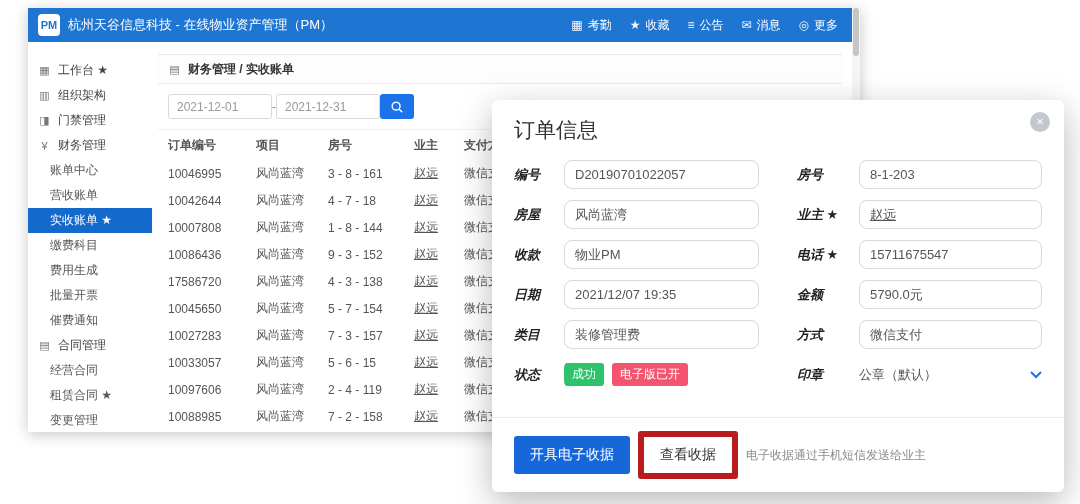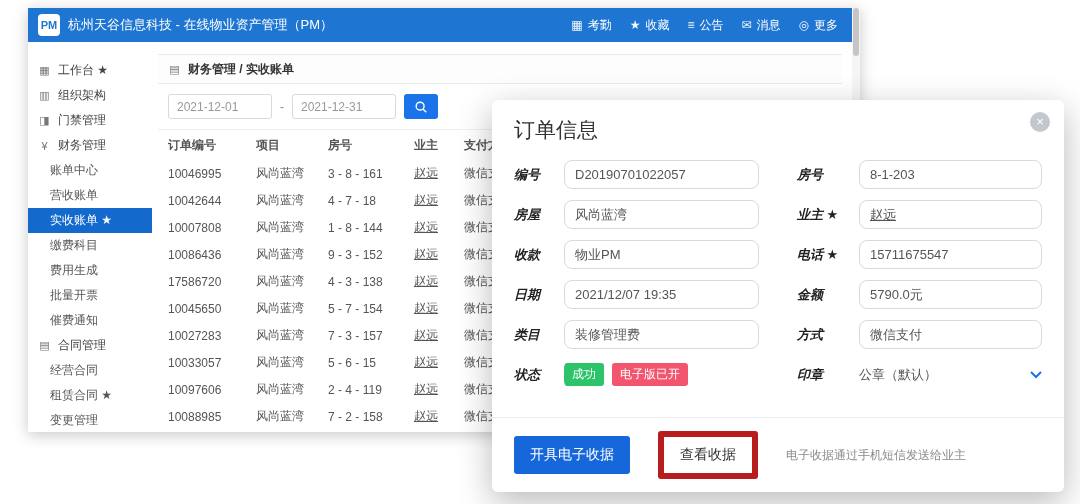--- a/index.html
+++ b/index.html
@@ -26,21 +26,21 @@
   .side-item{display:flex;align-items:center;gap:7px;padding:4px 6px 4px 10px;
     font-size:12px;color:#444;cursor:pointer;white-space:nowrap;}
   .sicon{color:#777;font-size:11px;width:13px;flex-shrink:0;text-align:center;}
   .side-sub{padding:4px 6px 4px 22px;font-size:12px;color:#555;cursor:pointer;white-space:nowrap;}
   .side-sub.active{background:#1469cc;color:#fff;}
   
   .main{flex:1;min-width:0;padding:12px 10px 0 6px;box-sizing:border-box;}
   .crumb{display:flex;align-items:center;gap:7px;height:28px;border-top:1px solid #eaeaea;
     border-bottom:1px solid #eaeaea;padding:0 10px;font-size:12px;font-weight:700;color:#333;background:#fdfdfd;}
   .crumb .sicon{font-weight:400;}
-  .filters{display:flex;align-items:center;gap:8px;padding:10px 10px;border-bottom:1px solid #f0f0f0;}
+  .filters{display:flex;align-items:center;gap:0;padding:10px 10px;border-bottom:1px solid #f0f0f0;}
   .date-input{width:104px;height:25px;border:1px solid #d9d9d9;border-radius:3px;font-size:12px;
     color:#999;display:flex;align-items:center;padding:0 8px;box-sizing:border-box;background:#fff;cursor:text;}
   .sep{color:#888;font-size:12px;}
   .search-btn{width:34px;height:25px;background:#1a73e8;border:none;border-radius:3px;
     display:flex;align-items:center;justify-content:center;cursor:pointer;padding:0;}
   .table{font-size:12px;}
   .tr{display:flex;align-items:center;height:27px;padding:0 10px;}
   .th-row{font-weight:700;color:#333;height:30px;}
   .td{color:#555;overflow:hidden;white-space:nowrap;}
   .c0{width:88px;}.c1{width:72px;}.c2{width:86px;}.c3{width:50px;}.c4{flex:1;}
@@ -56,21 +56,21 @@
   .field{display:flex;align-items:center;gap:12px;min-width:0;}
   .flabel{width:38px;font-size:13px;color:#222;font-weight:700;flex-shrink:0;white-space:nowrap;font-style:italic;}
   .field:nth-child(even) .flabel{width:50px;}
   .finput{flex:1;height:29px;border:1px solid #d9d9d9;border-radius:8px;display:flex;align-items:center;
     padding:0 10px;font-size:13px;color:#555;box-sizing:border-box;min-width:0;white-space:nowrap;overflow:hidden;cursor:text;}
   .plain{border:none;padding:0;cursor:default;}
   .badge{color:#fff;font-size:12px;padding:3px 8px;border-radius:3px;margin-right:8px;white-space:nowrap;}
   .badge.success{background:#2cc36b;}
   .badge.danger{background:#f2556d;}
   .seal{display:flex;align-items:center;justify-content:space-between;cursor:pointer;}
-  .modal-footer{margin-top:auto;border-top:1px solid #ebebeb;padding:13px 22px;display:flex;align-items:center;gap:28px;}
+  .modal-footer{margin-top:auto;border-top:1px solid #ebebeb;padding:13px 22px;display:flex;align-items:center;gap:8px;}
   .btn-primary{background:#1667d9;color:#fff;border:none;border-radius:3px;font-size:14px;
     padding:10px 16px;cursor:pointer;font-family:inherit;white-space:nowrap;}
   .btn-secondary{background:#fff;color:#333;border:6px solid #b91c1c;border-radius:3px;font-size:14px;
     padding:9px 16px;cursor:pointer;font-family:inherit;white-space:nowrap;}
   .footer-note{color:#8a8a8a;font-size:12px;white-space:nowrap;}
 </style>
 </head>
 <body>
 
 <div class="window">

